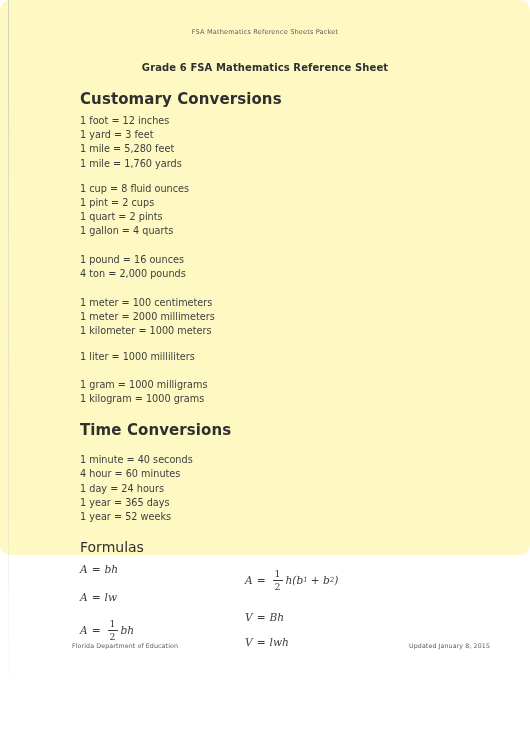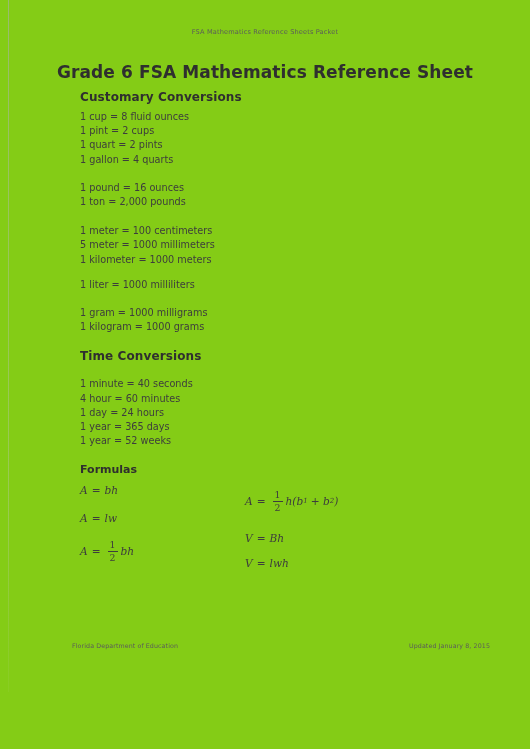--- a/index.html
+++ b/index.html
@@ -28,56 +28,57 @@
         rgba(185,190,196,0.40) 35%,
         rgba(200,204,210,0.30) 75%,
         rgba(225,228,232,0.05) 100%);
   }
 
   .sheet {
     position: absolute;
     left: 0;
     top: 0;
     width: 530px;
-    height: 749px;
-    background: #84cc16;
+    height: 555px;
+    background: #fef9c3;
+    border-radius: 10px;
   }
 
   .running-head {
     position: absolute;
     top: 28px;
     left: 0;
     width: 530px;
     text-align: center;
     font-size: 6.6px;
     letter-spacing: 0.15px;
     color: #5b5b5b;
   }
 
   .doc-title {
     position: absolute;
     top: 62px;
     left: 0;
     width: 530px;
     text-align: center;
-    font-size: 17px;
+    font-size: 10px;
     font-weight: bold;
     color: #2f2f2f;
     letter-spacing: 0.1px;
   }
 
   .content {
     position: absolute;
     left: 80px;
     top: 90px;
     width: 420px;
   }
 
   .section-heading {
-    font-size: 12px;
+    font-size: 15px;
     font-weight: bold;
     color: #2f2f2f;
     margin: 0 0 6px 0;
     letter-spacing: 0.1px;
   }
 
   .conv-group {
     margin: 0 0 11px 0;
   }
   .conv-group:last-child { margin-bottom: 0; margin-top: 14px; }
@@ -86,22 +87,22 @@
     font-size: 9.7px;
     line-height: 14.2px;
     color: #3d3d3d;
     white-space: nowrap;
   }
 
   .section-block { margin-bottom: 15px; }
 
   
   .formulas-heading {
-    font-size: 11px;
-    font-weight: bold;
+    font-size: 14px;
+    font-weight: normal;
     color: #2f2f2f;
     margin: 0 0 8px 0;
   }
   .formula-columns {
     position: relative;
     width: 420px;
     height: 92px;
   }
   .formula-col-left {
     position: absolute;
@@ -188,35 +189,41 @@
 
   <div class="running-head">FSA Mathematics Reference Sheets Packet</div>
 
   <div class="doc-title">Grade 6 FSA Mathematics Reference Sheet</div>
 
   <div class="content">
 
     <div class="section-block">
       <div class="section-heading">Customary Conversions</div>
       <div class="conv-group">
+        <div class="conv-line">1 foot = 12 inches</div>
+        <div class="conv-line">1 yard = 3 feet</div>
+        <div class="conv-line">1 mile = 5,280 feet</div>
+        <div class="conv-line">1 mile = 1,760 yards</div>
+      </div>
+      <div class="conv-group">
         <div class="conv-line">1 cup = 8 fluid ounces</div>
         <div class="conv-line">1 pint = 2 cups</div>
         <div class="conv-line">1 quart = 2 pints</div>
         <div class="conv-line">1 gallon = 4 quarts</div>
       </div>
       <div class="conv-group">
         <div class="conv-line">1 pound = 16 ounces</div>
-        <div class="conv-line">1 ton = 2,000 pounds</div>
+        <div class="conv-line">4 ton = 2,000 pounds</div>
       </div>
     </div>
 
     <div class="section-block">
       <div class="conv-group">
         <div class="conv-line">1 meter = 100 centimeters</div>
-        <div class="conv-line">5 meter = 1000 millimeters</div>
+        <div class="conv-line">1 meter = 2000 millimeters</div>
         <div class="conv-line">1 kilometer = 1000 meters</div>
       </div>
       <div class="conv-group">
         <div class="conv-line">1 liter = 1000 milliliters</div>
       </div>
       <div class="conv-group">
         <div class="conv-line">1 gram = 1000 milligrams</div>
         <div class="conv-line">1 kilogram = 1000 grams</div>
       </div>
     </div>

